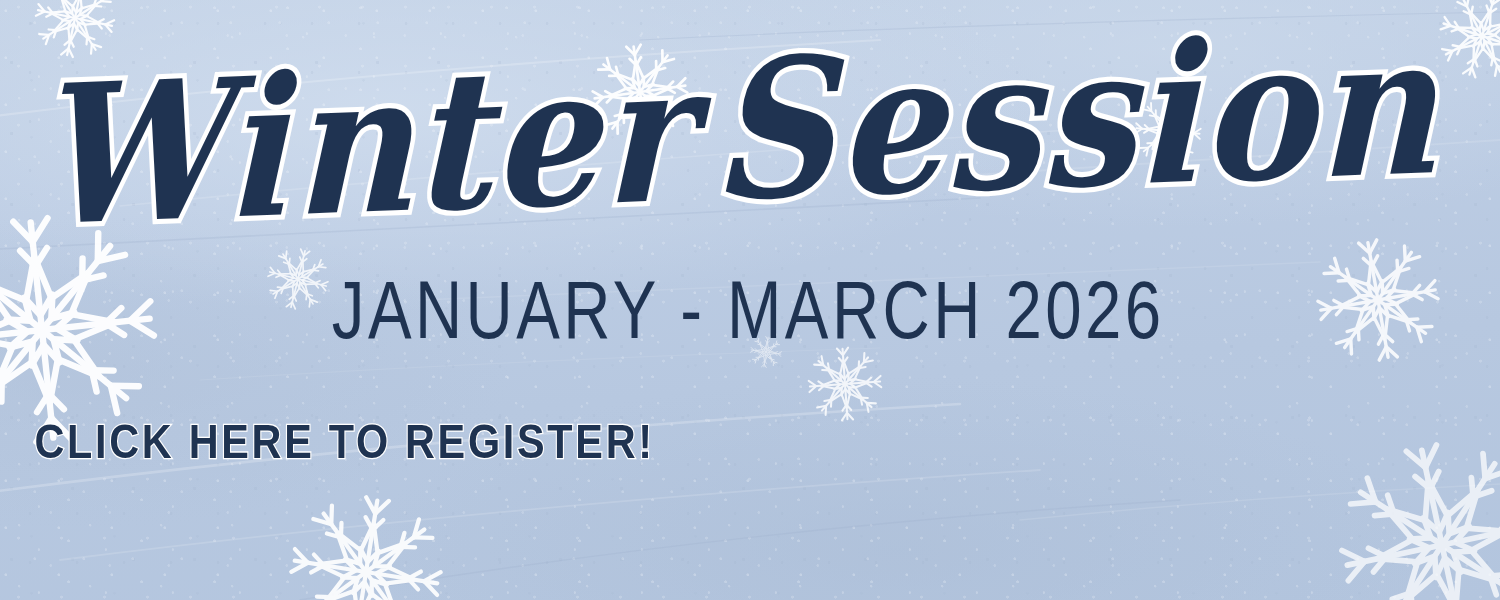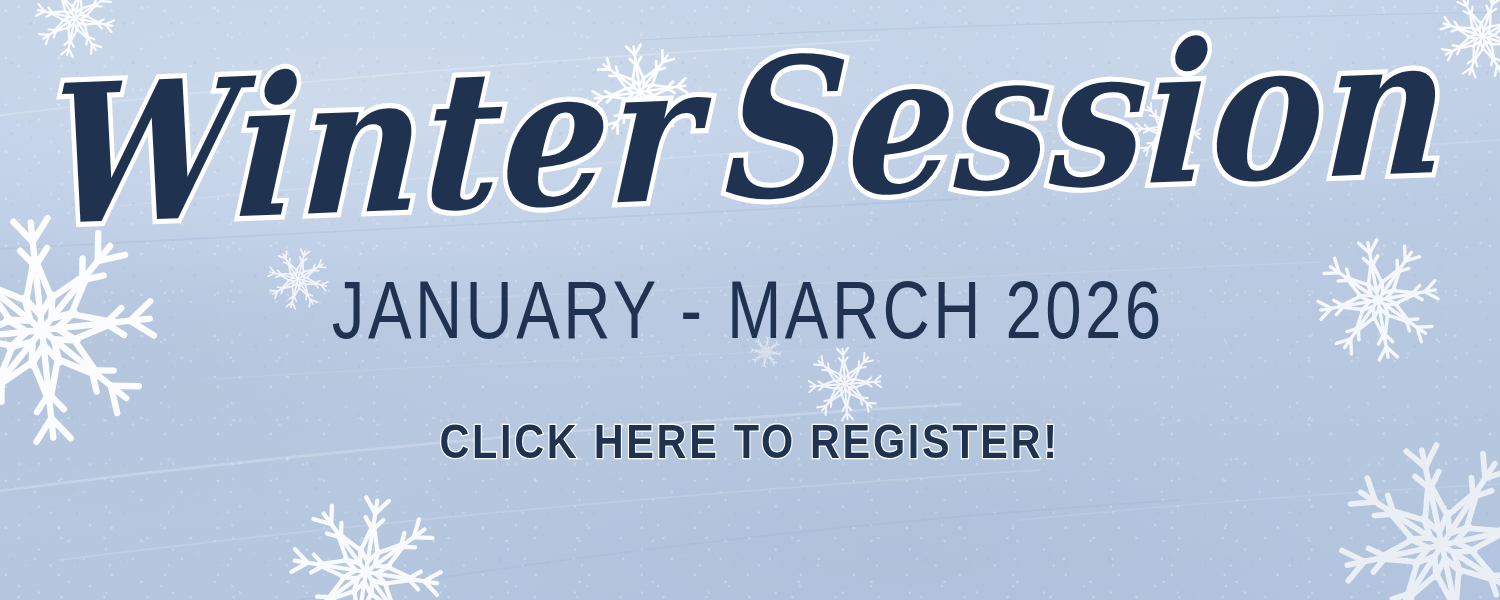--- a/index.html
+++ b/index.html
@@ -88,21 +88,21 @@
     font-size:76px;
     line-height:1;
     letter-spacing:4px;
     color:#1f3351;
     transform:scaleX(.86) scaleY(1.08);
   }
 
   .cta-line{
     position:absolute;
     left:0;right:0;top:418px;
-    text-align:center;
+    text-align:left;
   }
   .cta{
     display:inline-block;
     font-family:"Liberation Sans Narrow","Liberation Sans",sans-serif;
     font-weight:700;
     font-size:46px;
     line-height:1;
     letter-spacing:3px;
     color:#1f3351;
     transform:scaleX(.9) scaleY(1.05);

